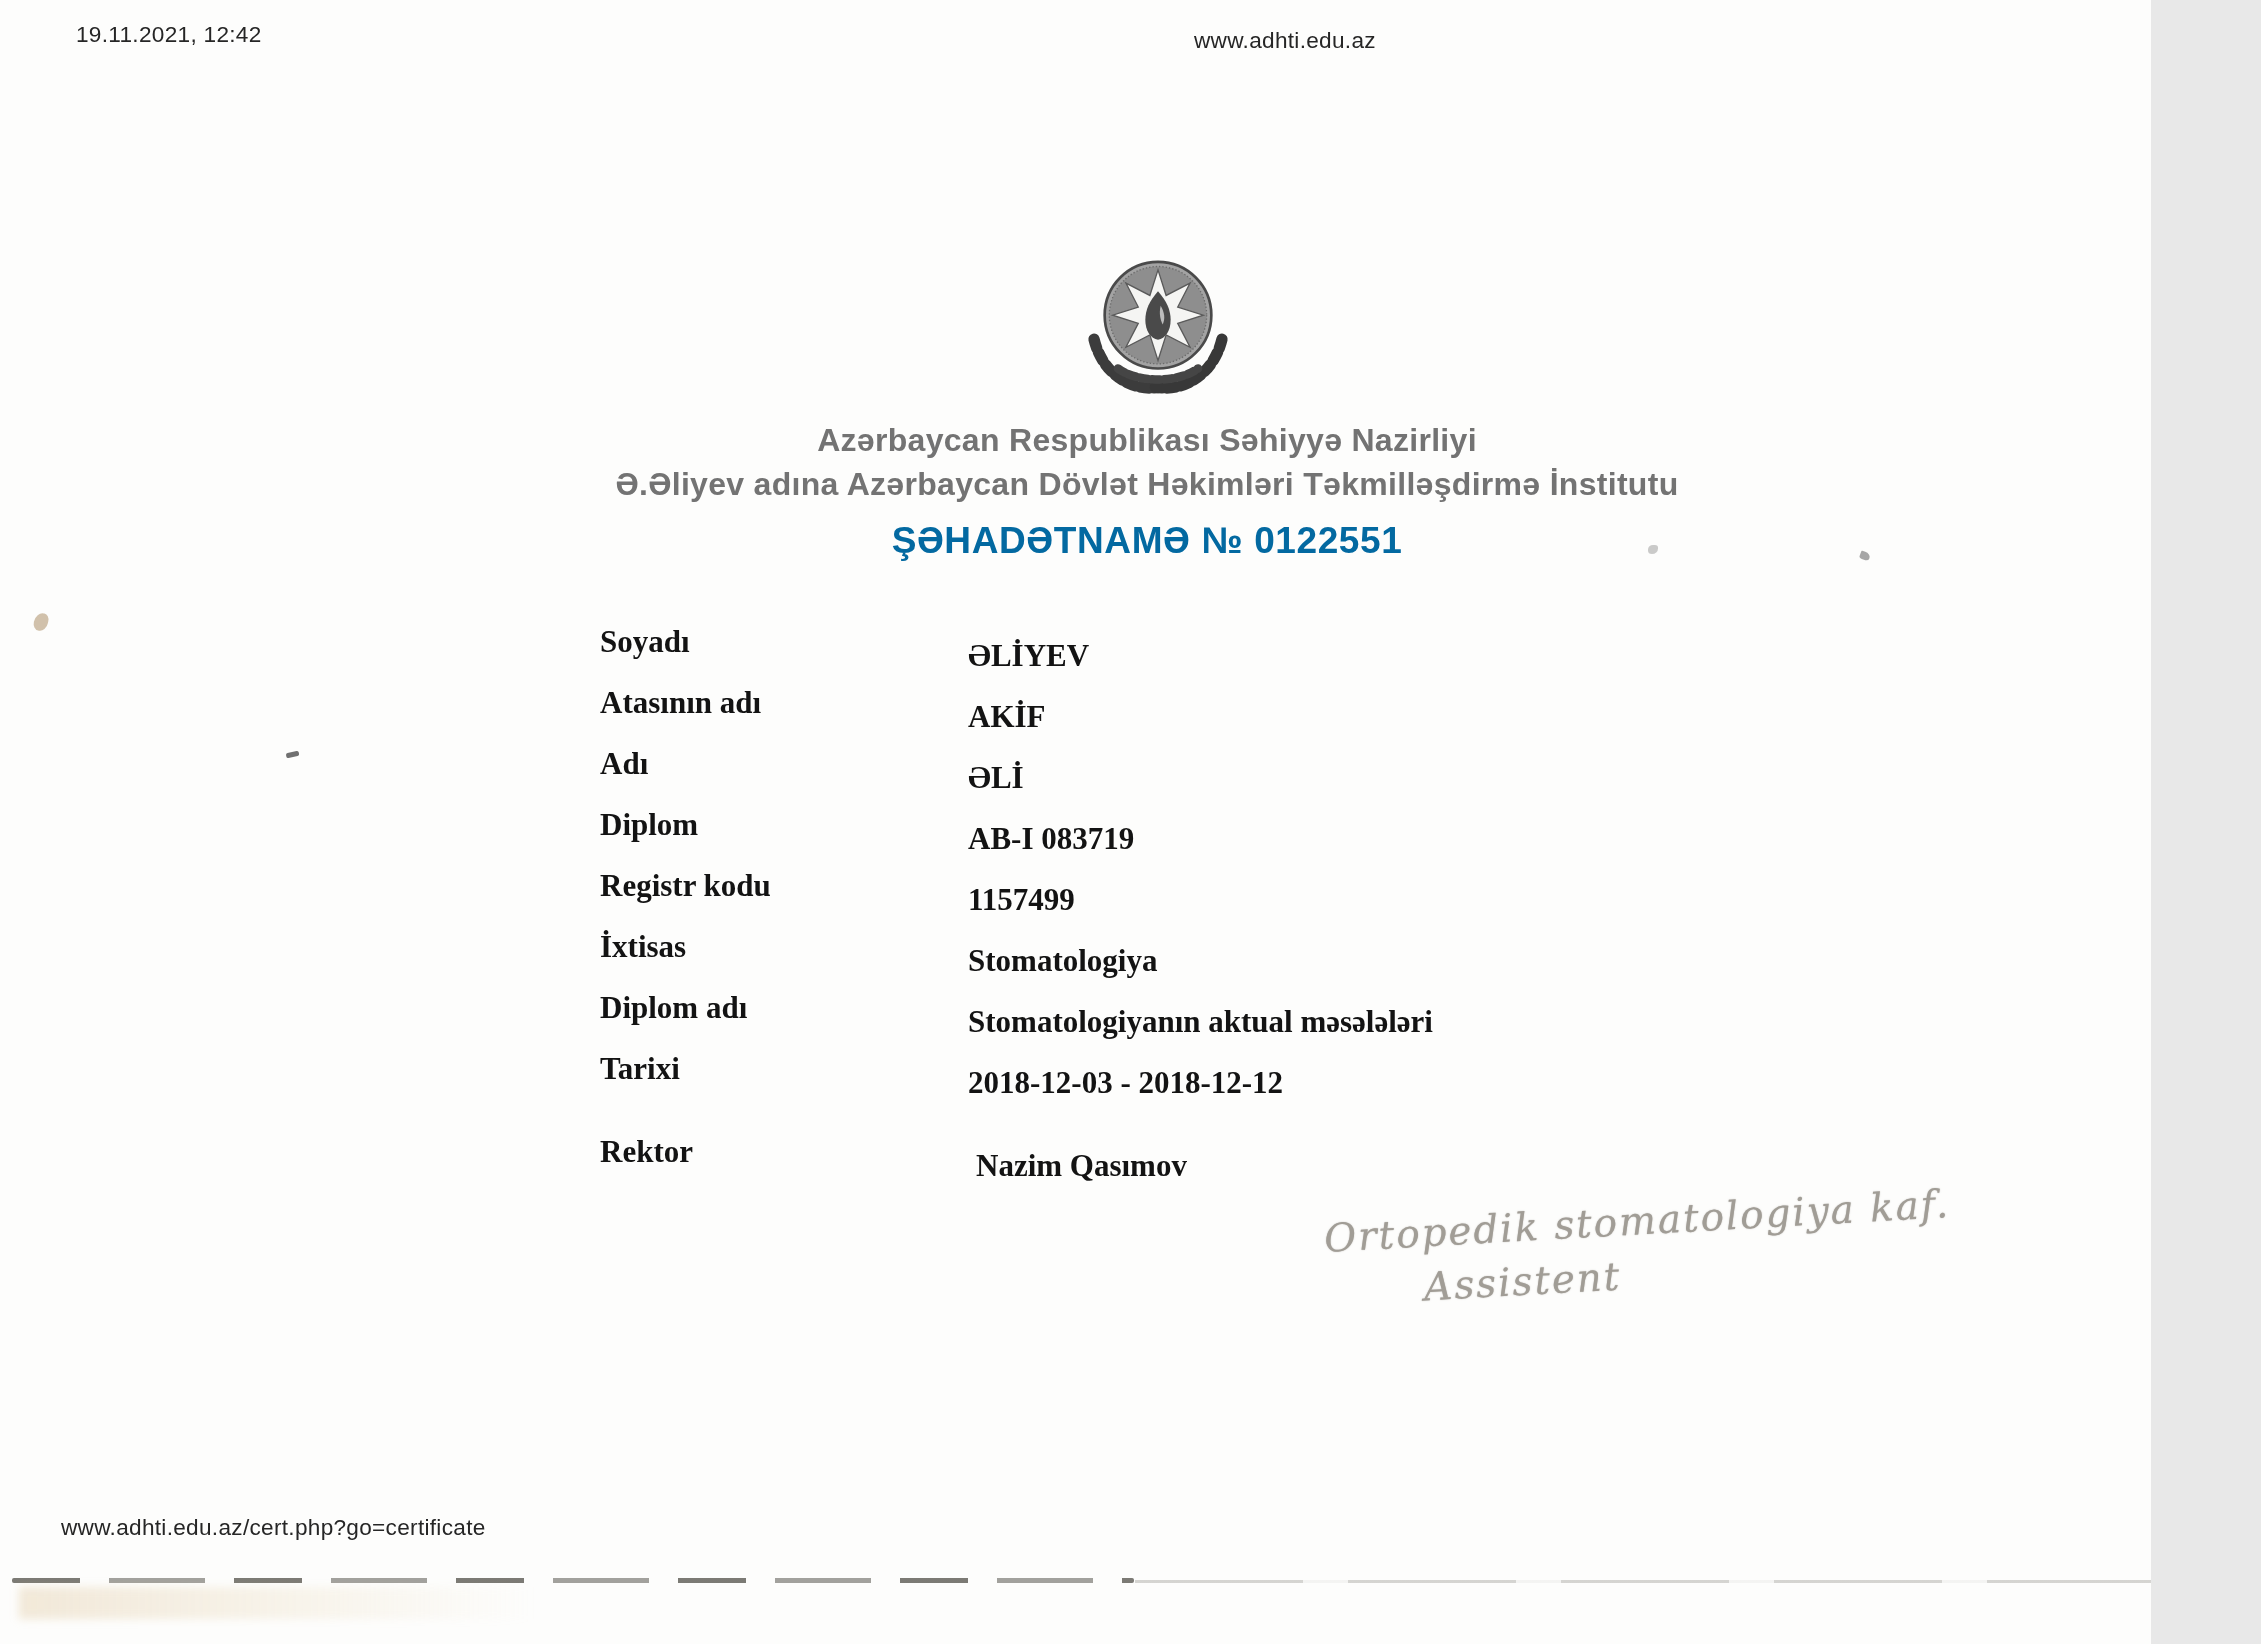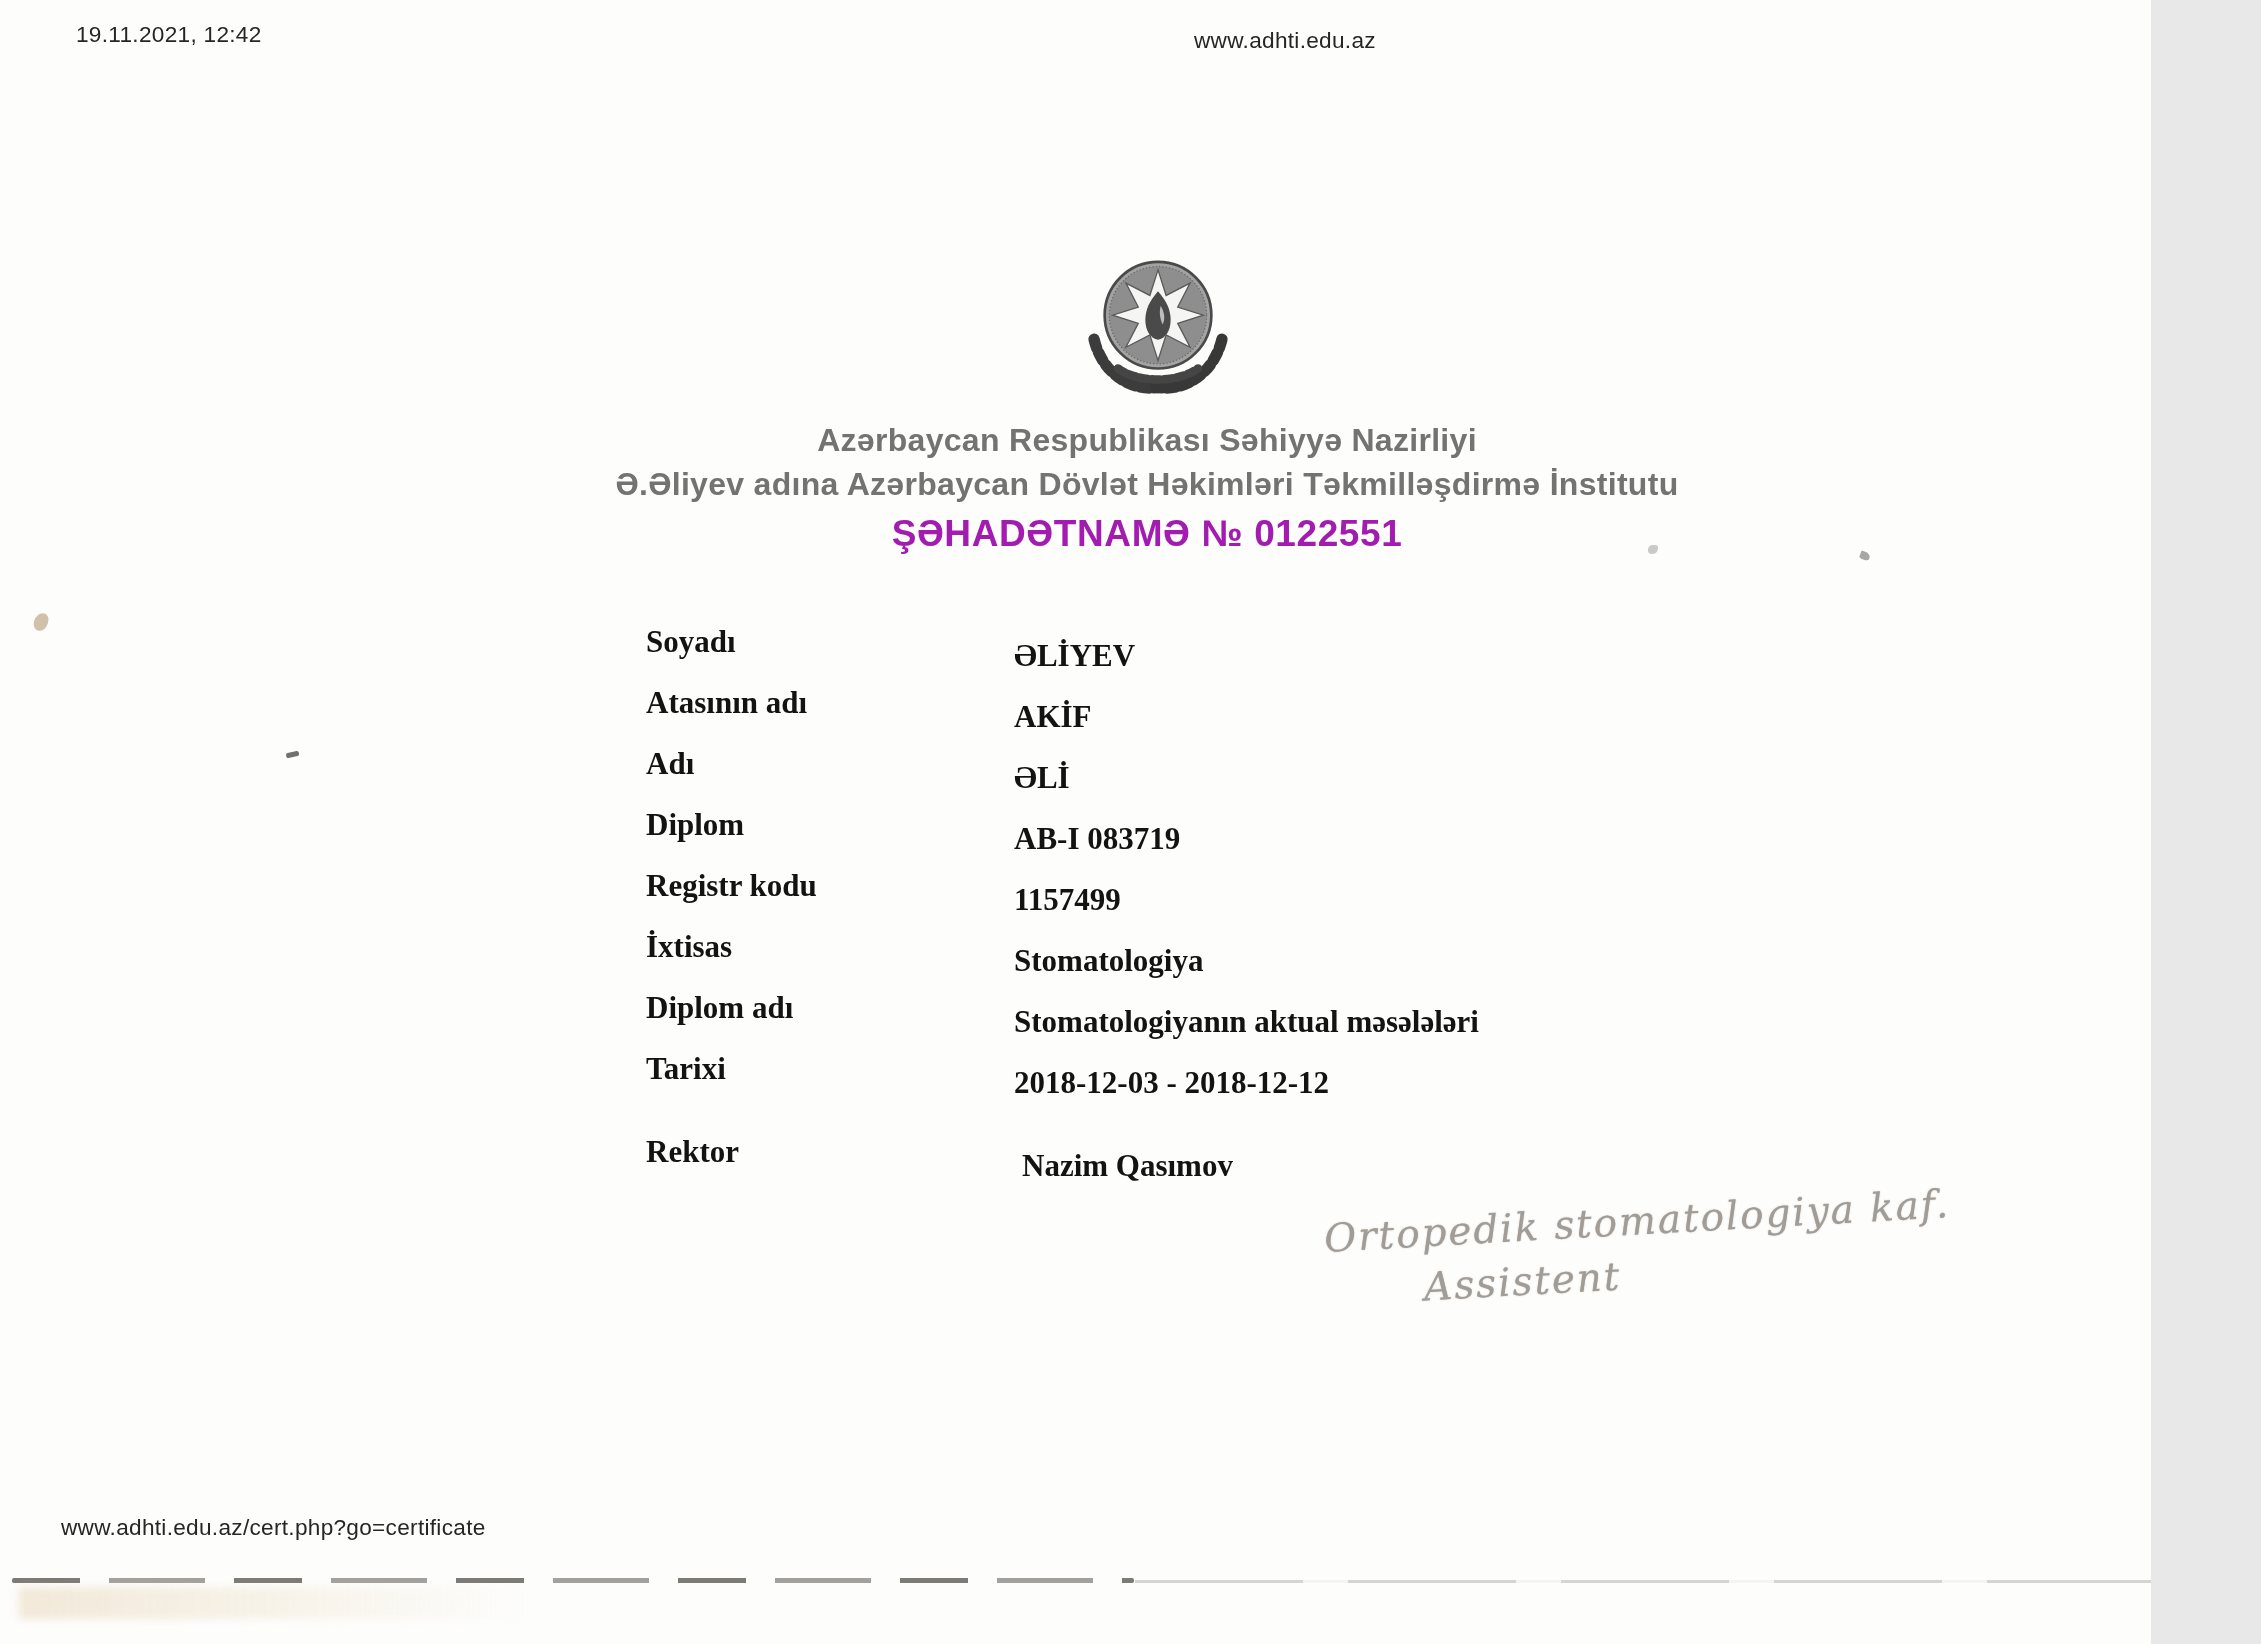--- a/index.html
+++ b/index.html
@@ -31,33 +31,33 @@
   
   .heading{
     position:absolute;left:35px;top:418px;width:2224px;
     text-align:center;
   }
   .org-line{
     font-weight:bold;font-size:32px;line-height:44px;
     color:#737373;letter-spacing:0.3px;white-space:nowrap;
   }
   .cert-title{
-    margin-top:7px;
+    margin-top:14px;
     font-weight:bold;font-size:37px;line-height:41px;
-    color:#a21caf;letter-spacing:0.6px;white-space:nowrap;
+    color:#0369a1;letter-spacing:0.6px;white-space:nowrap;
   }
 
   
   .fields{position:absolute;left:600px;top:624px;width:1483px;}
   .field-row{display:flex;height:61px;align-items:flex-start;}
   .field-row.rektor{margin-top:22px;gap:8px;}
   .field-label{
     width:368px;flex:0 0 368px;
     font-family:"Liberation Serif", serif;font-weight:bold;
-    font-size:31px;color:#131313;white-space:nowrap;margin-left:46px;
+    font-size:31px;color:#131313;white-space:nowrap;
   }
   .field-value{
     font-family:Liberation Serif, serif;font-weight:bold;
     font-size:31px;color:#131313;white-space:nowrap;margin-top:14px;
   }
 
   
   .handnote{
     position:absolute;left:1323px;top:1216px;width:806px;
     transform:rotate(-3.2deg);transform-origin:left top;

